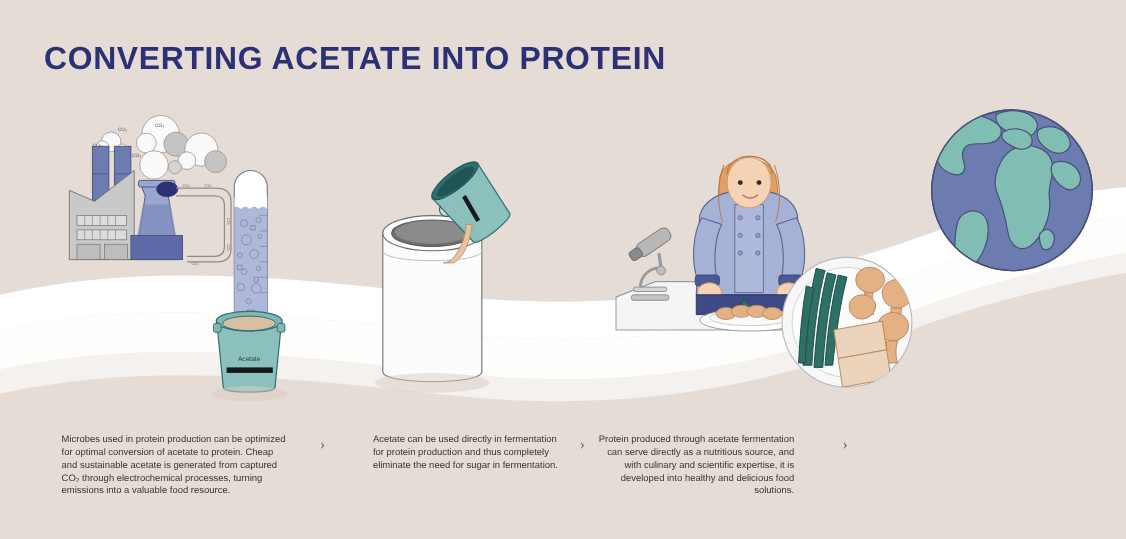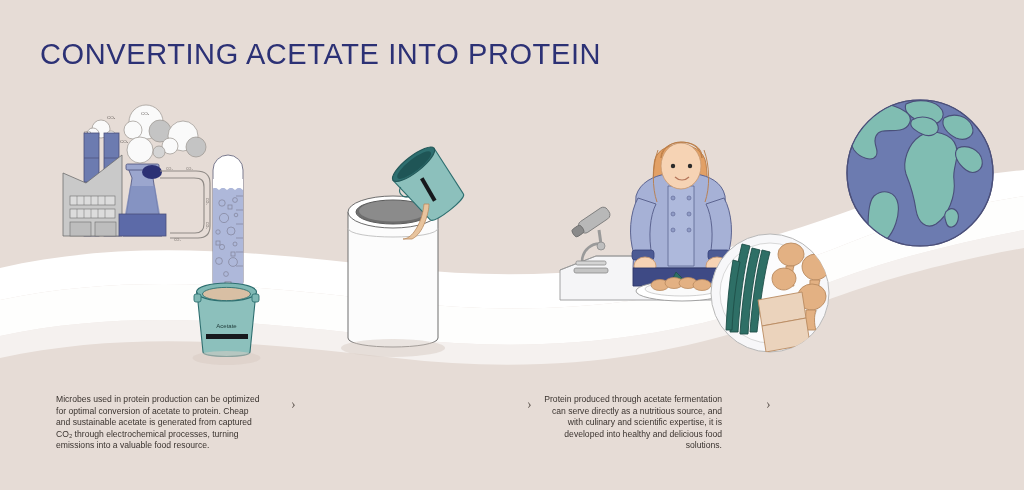--- a/index.html
+++ b/index.html
@@ -7,21 +7,21 @@
     width:1024px;height:490px;
     background:#E6DCD6;
     font-family:"Liberation Sans",sans-serif;
     overflow:hidden;position:relative;
   }
   .stage{position:absolute;inset:0;}
   .bg-svg{position:absolute;inset:0;width:1024px;height:490px;}
 
   .title{
     position:absolute;left:40px;top:38px;
-    font-size:29px;font-weight:normal;
+    font-size:29px;font-weight:bold;
     letter-spacing:0.6px;
     color:#2C3175;
     white-space:nowrap;
     font-family:"Liberation Sans",sans-serif;
   }
 
   .captions{
     position:absolute;left:0;top:394px;width:892px;height:96px;
   }
   .cap{
@@ -334,18 +334,19 @@
         <path d="M948,210 C954,206 960,212 958,220 C956,228 948,230 946,222 C944,216 944,212 948,210 Z"></path>
       </g>
       <circle cx="920" cy="173" r="73" fill="none" stroke="#4A4F7A" stroke-width="1.2"></circle>
     </g>
 
   </svg>
 
   <div class="captions">
     <div class="cap cap0">Microbes used in protein production can be optimized for optimal conversion of acetate to protein. Cheap and sustainable acetate is generated from captured CO₂ through electrochemical processes, turning emissions into a valuable food resource.</div>
     <div class="chev chev0">›</div>
+    <div class="cap cap1">Acetate can be used directly in fermentation for protein production and thus completely eliminate the need for sugar in fermentation.</div>
     <div class="chev chev1">›</div>
     <div class="cap cap2">Protein produced through acetate fermentation can serve directly as a nutritious source, and with culinary and scientific expertise, it is developed into healthy and delicious food solutions.</div>
     <div class="chev chev2">›</div>
   </div>
 
 </div>
 
 </body></html>

